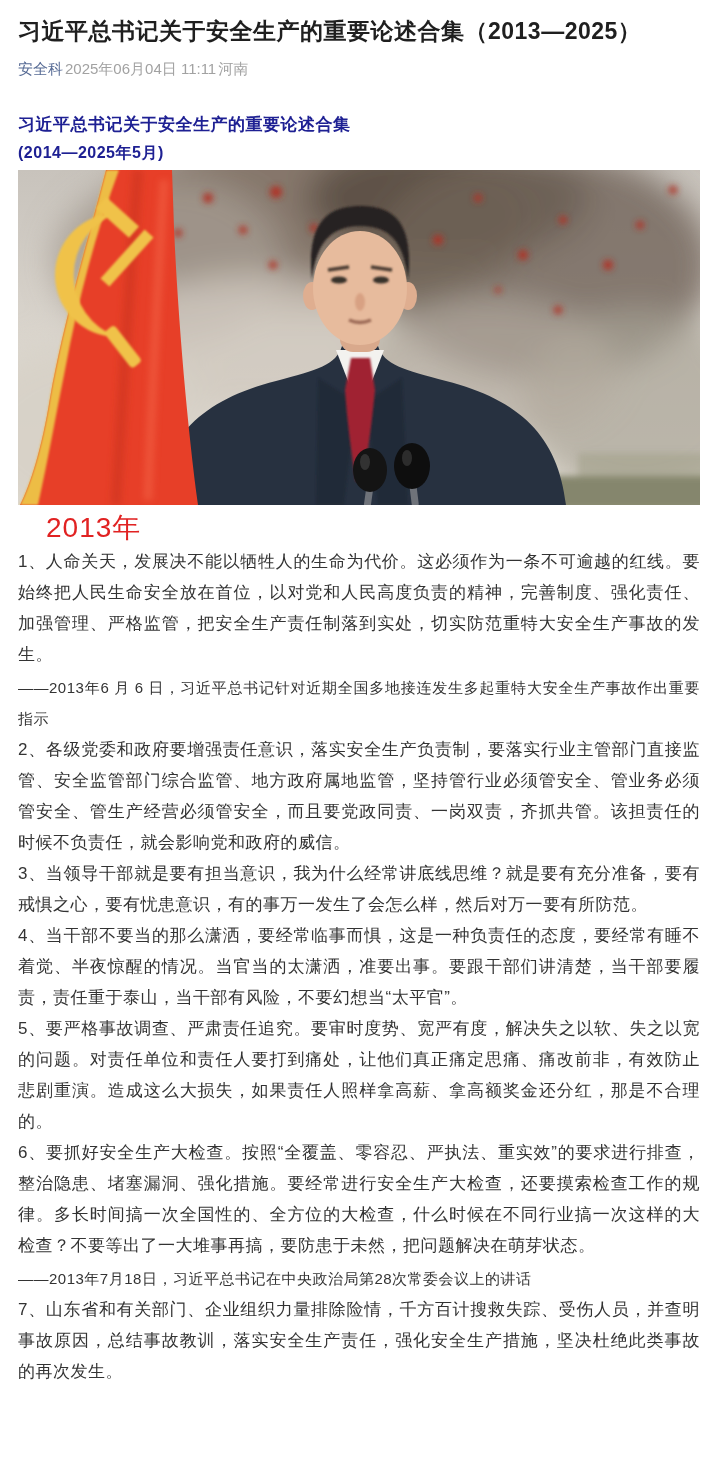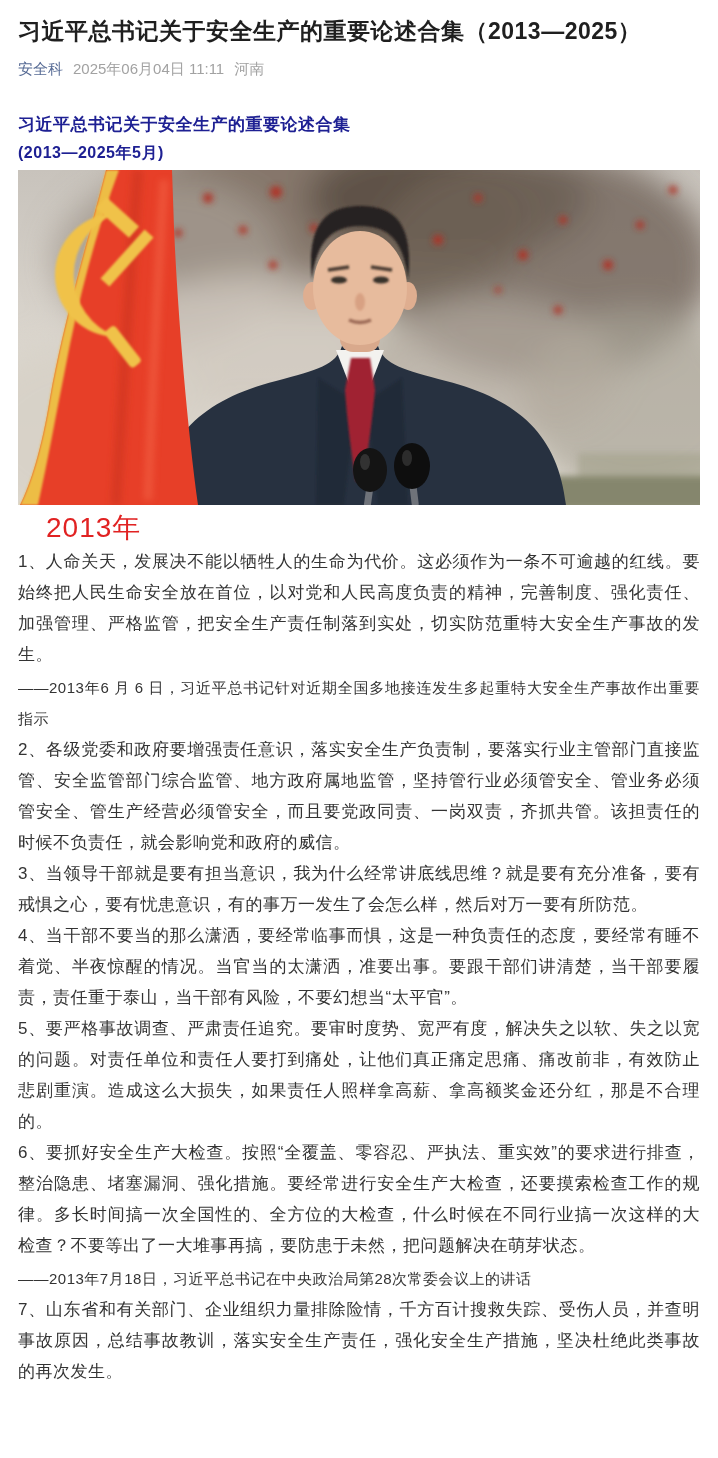--- a/index.html
+++ b/index.html
@@ -11,21 +11,21 @@
     color:#333;
   }
   .page { padding:14px 18px 0 18px; width:718px; }
 
   .article-title {
     font-size:23px; line-height:34px; font-weight:700; color:#1f1f1f;
     letter-spacing:0.5px;
   }
   .meta-row {
     margin-top:11px; font-size:15px; line-height:20px; color:#a2a2a2;
-    display:flex; align-items:center; gap:10px;
+    display:flex; align-items:center; gap:2px;
   }
   .meta-row .account { color:#576b95; cursor:pointer; }
 
   .subtitle {
     margin-top:32px; text-align:left; font-weight:700;
     font-size:17px; line-height:28px; color:#1e2093; letter-spacing:0.5px;
   }
   .subtitle .sub2 { font-size:16px; }
 
   .hero-photo {
@@ -56,21 +56,21 @@
   <h1 class="article-title">习近平总书记关于安全生产的重要论述合集（2013—2025）</h1>
 
   <div class="meta-row">
     <span class="account">安全科</span>
     <span class="date">2025年06月04日 11:11</span>
     <span class="location">河南</span>
   </div>
 
   <div class="subtitle">
     <div class="sub1">习近平总书记关于安全生产的重要论述合集</div>
-    <div class="sub2">(2013—2025年5月)</div>
+    <div class="sub2">(2014—2025年5月)</div>
   </div>
 
   <figure class="hero-photo">
     <svg width="682" height="335" viewBox="0 0 682 335" xmlns="http://www.w3.org/2000/svg">
       <defs>
         <linearGradient id="wallg" x1="0" y1="0" x2="0" y2="1">
           <stop offset="0" stop-color="#c8c3bc"></stop>
           <stop offset="0.55" stop-color="#dcd7cf"></stop>
           <stop offset="1" stop-color="#eae5db"></stop>
         </linearGradient>

